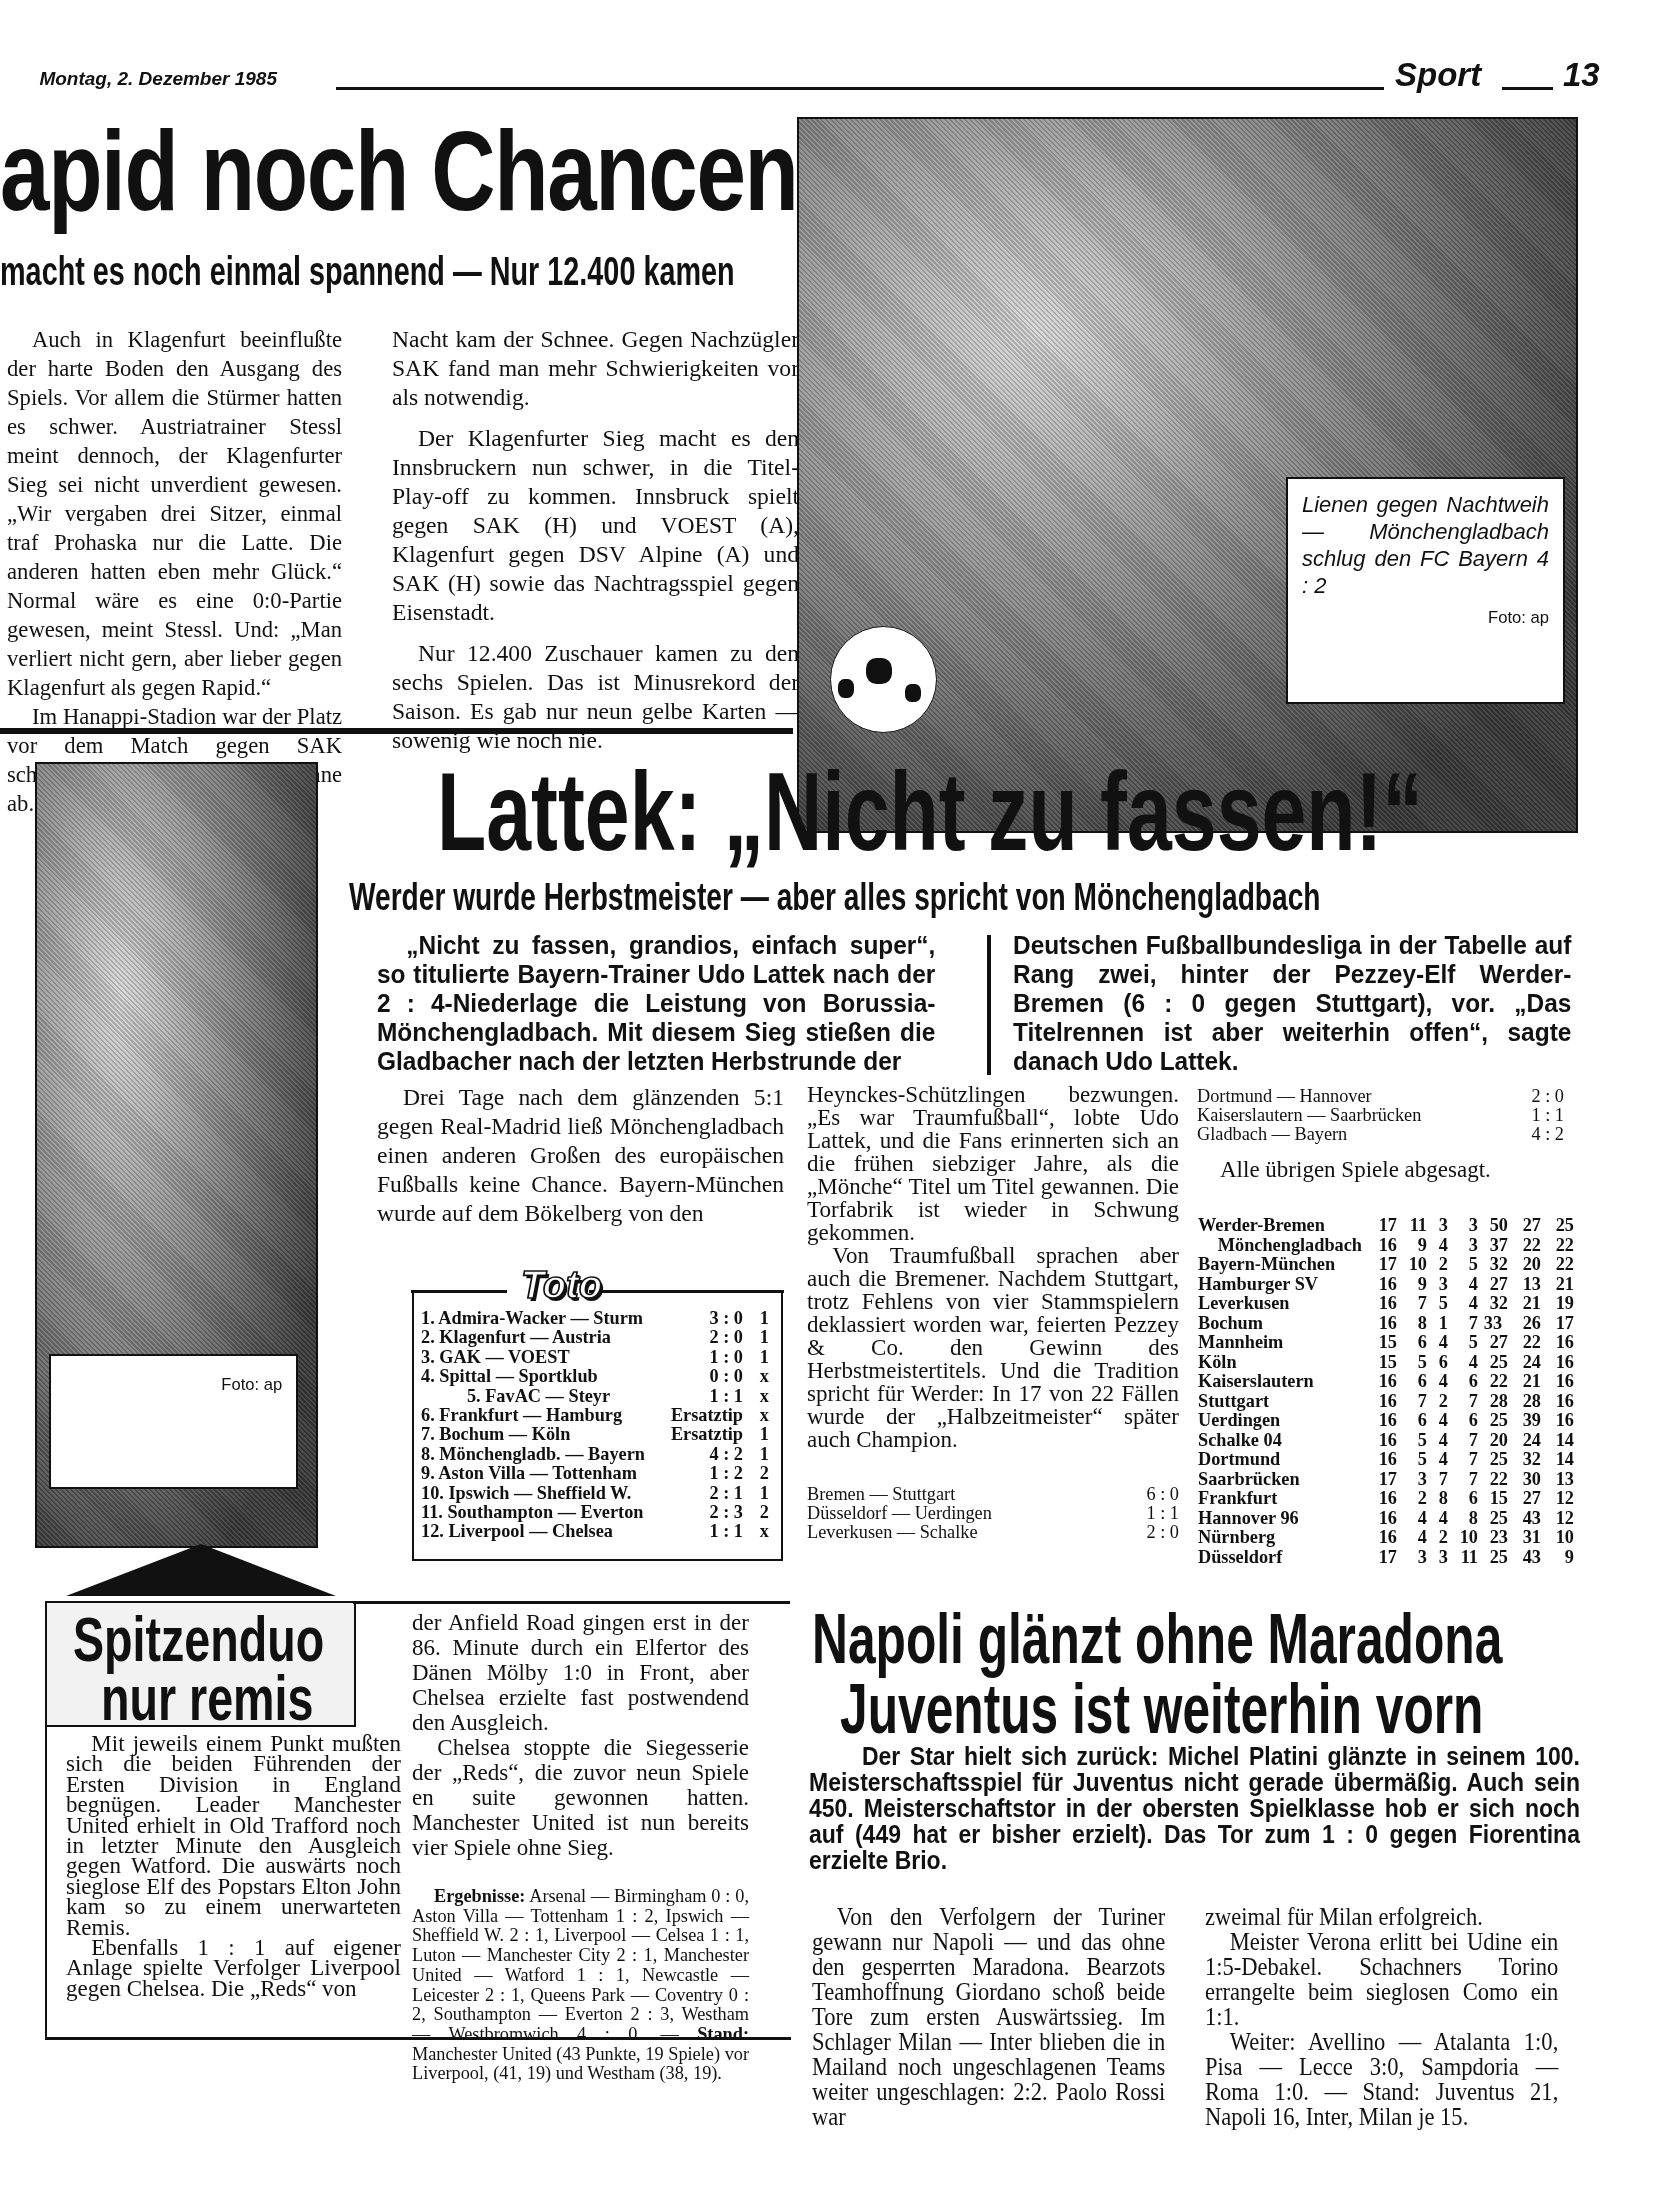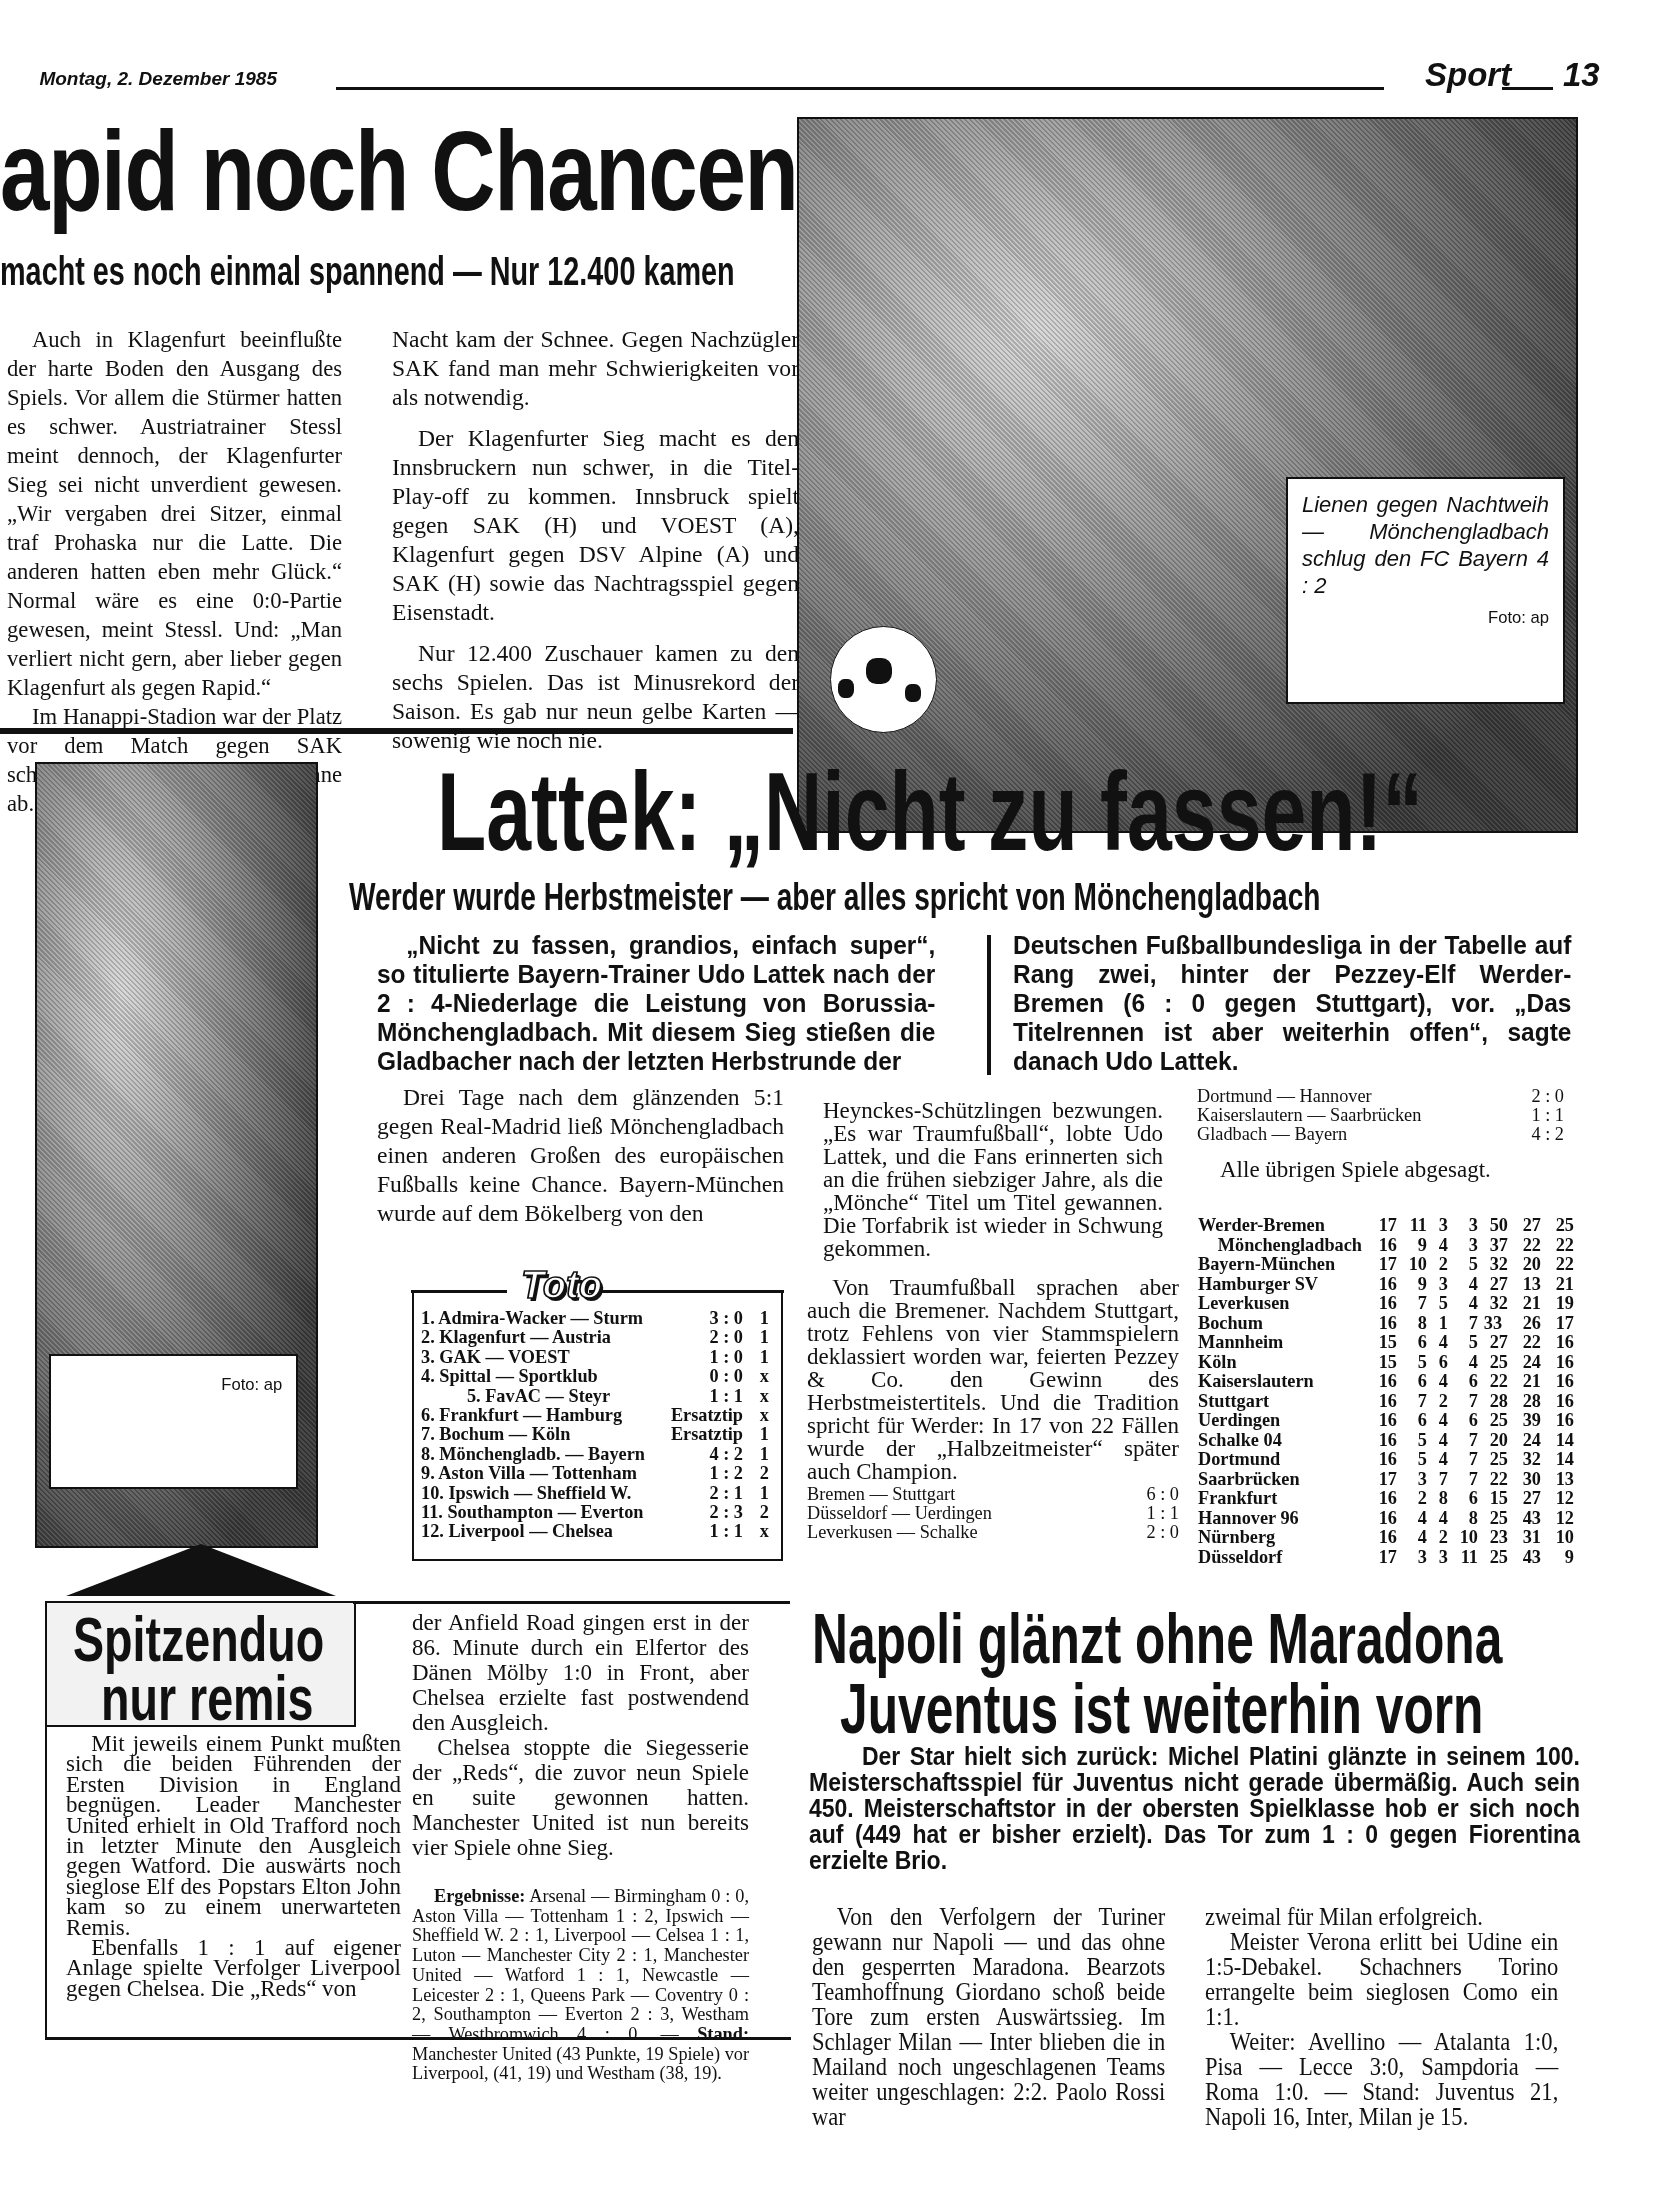--- a/index.html
+++ b/index.html
@@ -25,21 +25,21 @@
   .rule { background:#111; }
   table { border-collapse:collapse; }
   .toto td, .table td { padding:0; white-space:nowrap; }
 </style>
 </head>
 <body>
 
 <div class="abs" style="left:35px; top:61px; width:1607px; height:35px;">
   <span class="abs cond" style="left:4.4px; top:7px; font-size:19px; font-style:italic;">Montag, 2. Dezember 1985</span>
   <div class="abs rule" style="left:301px; top:26px; width:1048px; height:2.6px;"></div>
-  <span class="abs cond" style="left:1390px; top:-5.2px; font-size:33px; font-style:italic;">Sport</span>
+  <span class="abs cond" style="left:1360px; top:-5.2px; font-size:33px; font-style:italic;">Sport</span>
   <div class="abs rule" style="left:1467px; top:26px; width:51px; height:2.6px;"></div>
   <span class="abs cond" style="left:1528px; top:-5.2px; font-size:33px; font-style:italic;">13</span>
 </div>
 
 <div class="abs cond" style="left:0px; top:105px; font-size:114px; letter-spacing:-1.7px; transform:scaleX(0.78); line-height:131px;">apid noch Chancen</div>
 <div class="abs cond" style="left:0px; top:249px; font-size:40px; transform:scaleX(0.72);">macht es noch einmal spannend — Nur 12.400 kamen</div>
 
 <div class="abs serif just body-txt" style="left:7px; top:325px; width:349px; transform:scaleX(0.96); transform-origin:left top;">
   <p style="margin:0" class="ind">Auch in Klagenfurt beeinflußte der harte Boden den Ausgang des Spiels. Vor allem die Stürmer hatten es schwer. Austriatrainer Stessl meint dennoch, der Klagenfurter Sieg sei nicht unverdient gewesen. „Wir vergaben drei Sitzer, einmal traf Prohaska nur die Latte. Die anderen hatten eben mehr Glück.“ Normal wäre es eine 0:0-Partie gewesen, meint Stessl. Und: „Man verliert nicht gern, aber lieber gegen Klagenfurt als gegen Rapid.“</p>
   <p style="margin:0" class="ind">Im Hanappi-Stadion war der Platz vor dem Match gegen SAK schneefrei. Dann zog man die Plane ab. Und über</p>
@@ -75,21 +75,21 @@
 <div class="abs cond" style="left:437px; top:751px; font-size:112px; line-height:122px; transform:scaleX(0.72);">Lattek: „Nicht zu fassen!“</div>
 <div class="abs cond" style="left:349px; top:876px; font-size:38px; transform:scaleX(0.74);">Werder wurde Herbstmeister — aber alles spricht von Mönchengladbach</div>
 
 <div class="abs just" style="left:377px; top:931px; width:594px; font-family:'Liberation Sans',sans-serif; font-weight:bold; font-size:26px; line-height:29px; text-indent:1.2em; transform:scaleX(0.94); transform-origin:left top;">„Nicht zu fassen, grandios, einfach super“, so titulierte Bayern-Trainer Udo Lattek nach der 2 : 4-Niederlage die Leistung von Borussia-Mönchengladbach. Mit diesem Sieg stießen die Gladbacher nach der letzten Herbstrunde der</div>
 <div class="abs rule" style="left:987px; top:935px; width:3.5px; height:140px;"></div>
 <div class="abs just" style="left:1013px; top:931px; width:594px; font-family:'Liberation Sans',sans-serif; font-weight:bold; font-size:26px; line-height:29px; transform:scaleX(0.94); transform-origin:left top;">Deutschen Fußballbundesliga in der Tabelle auf Rang zwei, hinter der Pezzey-Elf Werder-Bremen (6 : 0 gegen Stuttgart), vor. „Das Titelrennen ist aber weiterhin offen“, sagte danach Udo Lattek.</div>
 
 <div class="abs serif just body-txt ind" style="left:377px; top:1083px; width:407px;">Drei Tage nach dem glänzenden 5:1 gegen Real-Madrid ließ Mönchengladbach einen anderen Großen des europäischen Fußballs keine Chance. Bayern-München wurde auf dem Bökelberg von den</div>
 
 <div class="abs serif just body-txt" style="left:807px; top:1083px; width:372px; font-size:23px; line-height:23px;">
-  <p style="margin:16px">Heynckes-Schützlingen bezwungen. „Es war Traumfußball“, lobte Udo Lattek, und die Fans erinnerten sich an die frühen siebziger Jahre, als die „Mönche“ Titel um Titel gewannen. Die Torfabrik ist wieder in Schwung gekommen.</p>
+  <p style="margin:0">Heynckes-Schützlingen bezwungen. „Es war Traumfußball“, lobte Udo Lattek, und die Fans erinnerten sich an die frühen siebziger Jahre, als die „Mönche“ Titel um Titel gewannen. Die Torfabrik ist wieder in Schwung gekommen.</p>
   <p style="margin:0" class="ind">Von Traumfußball sprachen aber auch die Bremener. Nachdem Stuttgart, trotz Fehlens von vier Stammspielern deklassiert worden war, feierten Pezzey &amp; Co. den Gewinn des Herbstmeistertitels. Und die Tradition spricht für Werder: In 17 von 22 Fällen wurde der „Halbzeitmeister“ später auch Champion.</p>
 </div>
 
 <div class="abs serif" style="left:807px; top:1485px; width:372px; font-size:18.3px; line-height:19px;">
   <div style="display:flex; justify-content:space-between">
       <span>Bremen — Stuttgart</span>
       <span>6 : 0</span>
     </div>
   <div style="display:flex; justify-content:space-between">
       <span>Düsseldorf — Uerdingen</span>

